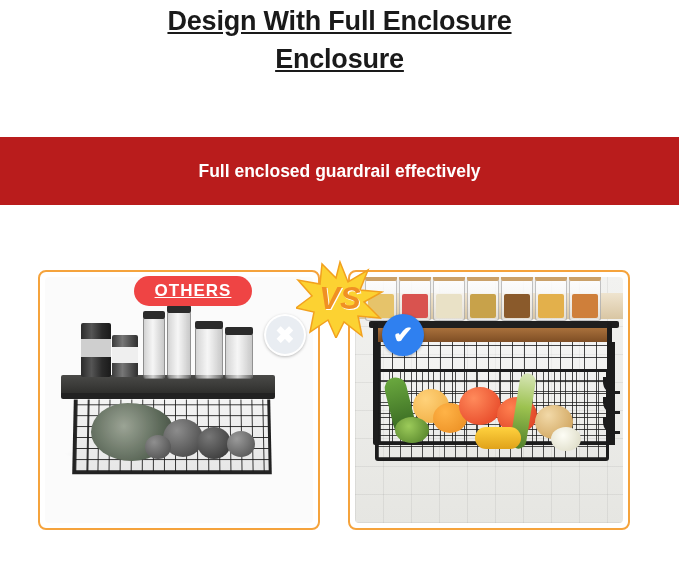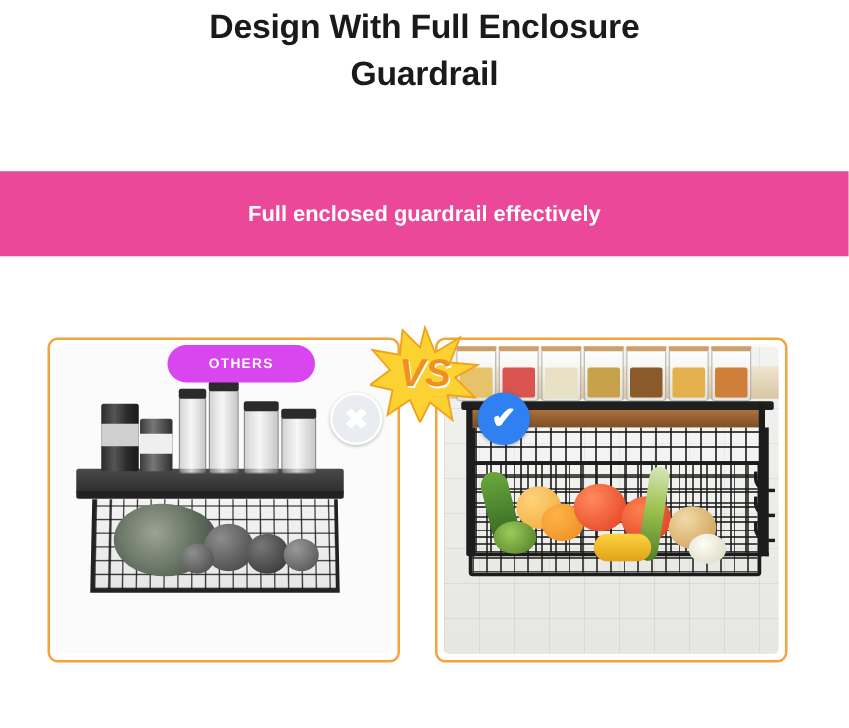--- a/index.html
+++ b/index.html
@@ -17,31 +17,32 @@
 
   
   .headline {
     padding-top: 2px;
     text-align: center;
     color: #1a1a1a;
     font-weight: bold;
     font-size: 27px;
     line-height: 38px;
     letter-spacing: -0.2px;
+    text-decoration: underline;
   }
   .headline .line2 { display: block; }
 
   
   .banner {
     position: absolute;
     left: 0;
     top: 137px;
     width: 679px;
     height: 68px;
-    background: #ec4899;
+    background: #b91c1c;
     color: #ffffff;
     text-align: center;
     display: flex;
     flex-direction: column;
     justify-content: center;
     align-items: center;
     box-sizing: border-box;
   }
   .banner-line {
     font-size: 17.5px;
@@ -82,29 +83,30 @@
     border-radius: 4px;
     overflow: hidden;
   }
 
   
   .pill {
     position: absolute;
     top: 44px;
     height: 30px;
     border-radius: 15px;
-    background: #d946ef;
+    background: #ef4444;
     color: #ffffff;
     font-weight: bold;
-    font-size: 11px;
+    font-size: 17px;
     letter-spacing: 1px;
     display: flex;
     align-items: center;
     justify-content: center;
     z-index: 6;
+    text-decoration: underline;
   }
   .pill-others { left: 134px; width: 118px; }
   .pill-ours   { left: 440px; width: 122px; }
 
   
   .vs-wrap {
     position: absolute;
     left: 296px;
     top: 28px;
     width: 88px;
@@ -266,21 +268,21 @@
   .f-white{ left:196px; top:150px; width:30px; height:24px; background:radial-gradient(circle at 40% 35%, #fdfdf5, #d8d6bf); }
   .f-bottle{ left:130px; top:24px; width:14px; height:22px; background:#d94a3a; border-radius:2px; }
 
   .pills-overlay { position:absolute; inset:0; pointer-events:none; }
 </style>
 </head>
 <body>
 
 <div class="headline">
   <span>Design With Full Enclosure</span>
-  <span class="line2">Guardrail</span>
+  <span class="line2">Enclosure</span>
 </div>
 
 <div class="banner">
   <div class="banner-line">Full enclosed guardrail effectively</div>
 </div>
 
 <div class="compare">
 
   <div class="panel panel-left">
     <div class="panel-img">

